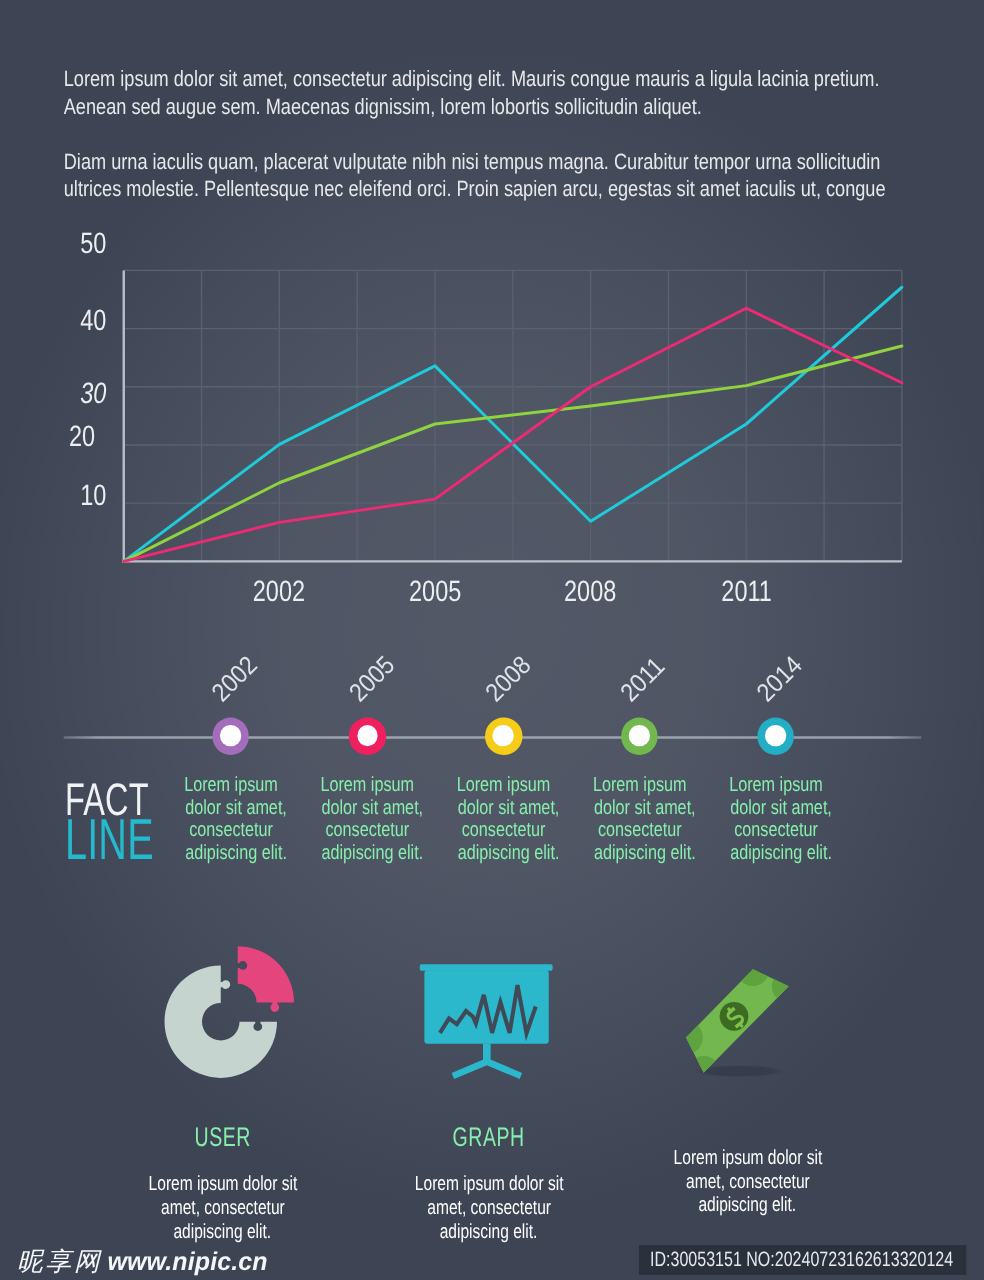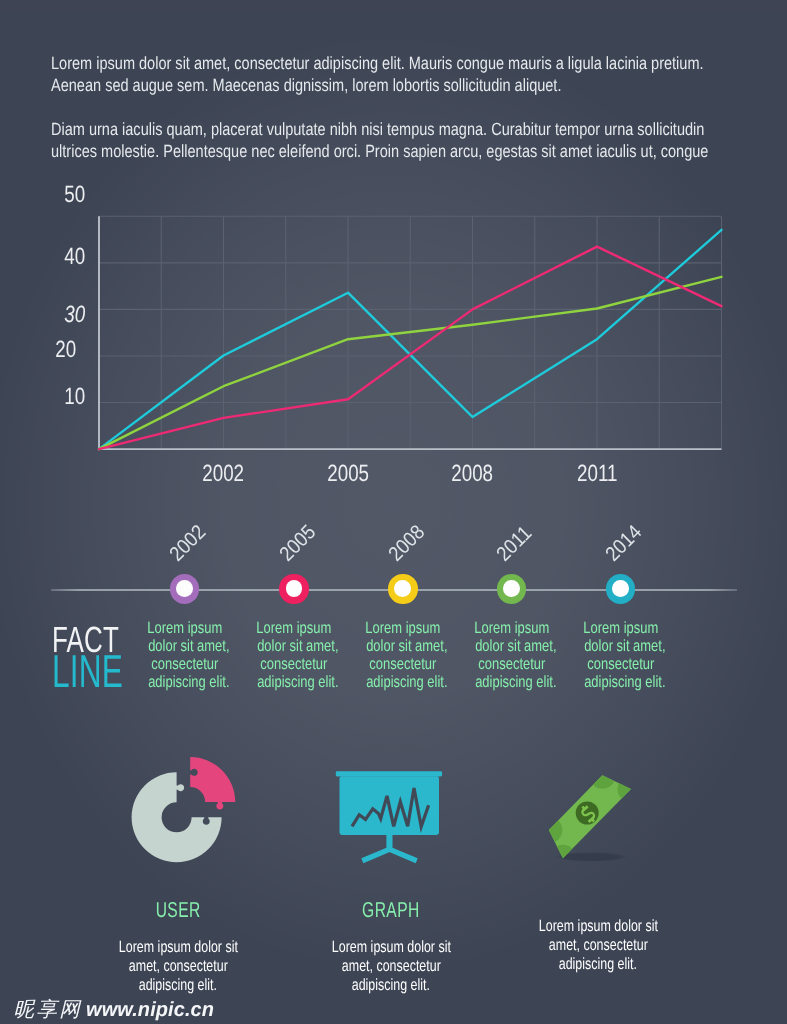--- a/index.html
+++ b/index.html
@@ -267,14 +267,17 @@
             <div class="row"><span class="nwc">adipiscing elit.</span></div>
           </div>
         </div>
       </div>
   </div>
 
   <div class="wm">
     <span class="cjk">昵享网</span>
     <span class="url">www.nipic.cn</span>
   </div>
+  <div class="idbox">
+    <span>ID:30053151 NO:20240723162613320124</span>
+  </div>
 
 </div>
 
 </body></html>

